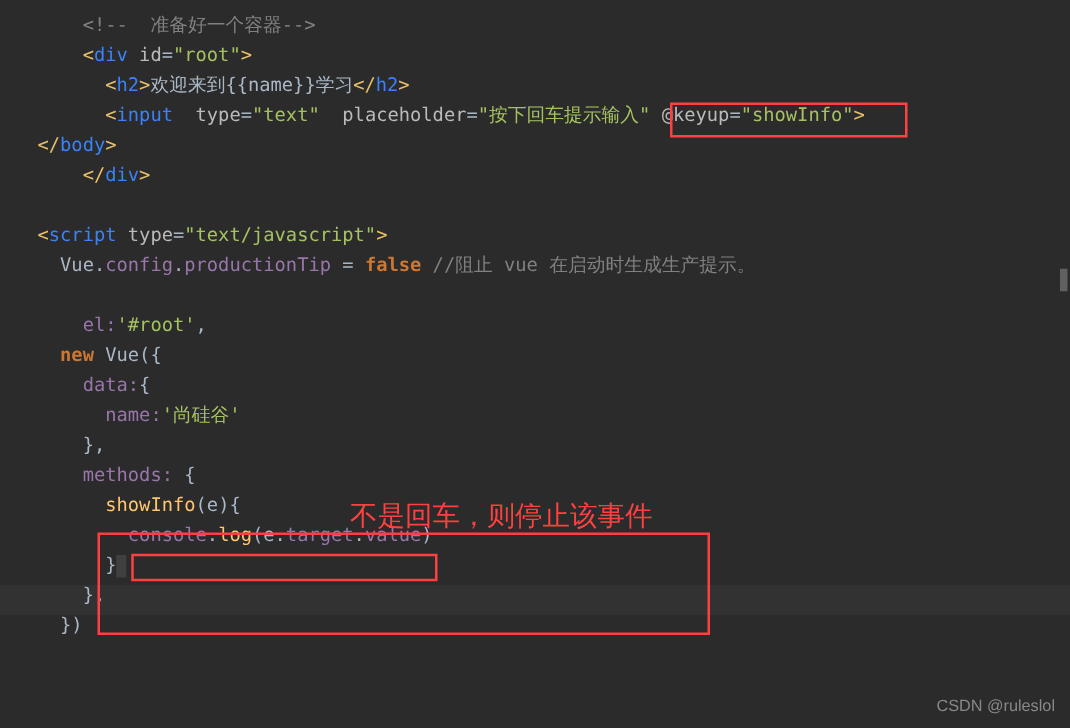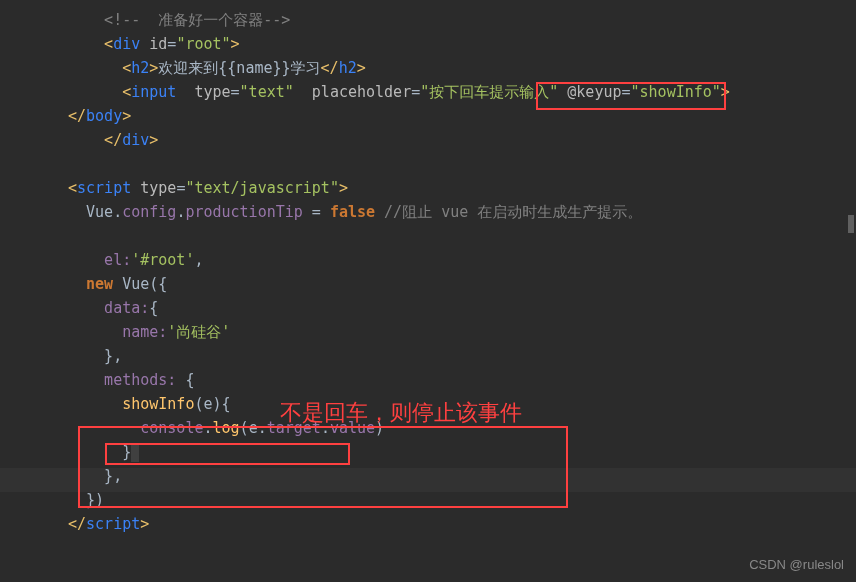--- a/index.html
+++ b/index.html
@@ -16,21 +16,20 @@
       width: 856px;
       height: 582px;
       overflow: hidden;
       position: relative;
       padding: 8px 0 0 30px;
     }
     .code-line {
       white-space: pre;
       height: 24px;
       position: relative;
-      margin-left: 38px;
     }
     .comment { color: #808080; }
     .tag-bracket { color: #e8bf6a; }
     .tag-name { color: #3b82f6; text-align: center; }
     .attr-name { color: #bababa; }
     .attr-value { color: #a5c261; }
     .string-single { color: #a5c261; }
     .keyword { color: #cc7832; font-weight: bold; }
     .ident { color: #9876aa; }
     .punct { color: #a9b7c6; }
@@ -128,21 +127,20 @@
 <div class="code-line"><span class="keyword">  new</span><span class="punct"> Vue</span><span class="punct">({</span></div>
 <div class="code-line"><span class="ident">    data:</span><span class="punct">{</span></div>
 <div class="code-line"><span class="ident">      name:</span><span class="string-single">'尚硅谷'</span></div>
 <div class="code-line"><span class="punct">    },</span></div>
 <div class="code-line"><span class="ident">    methods:</span><span class="punct"> {</span></div>
 <div class="code-line"><span class="method">      showInfo</span><span class="punct">(</span><span class="param">e</span><span class="punct">){</span></div>
 <div class="code-line"><span>        </span><span class="ident">console</span><span class="punct">.</span><span class="method">log</span><span class="punct">(</span><span class="param">e</span><span class="punct">.</span><span class="ident">target</span><span class="punct">.</span><span class="ident">value</span><span class="punct">)</span></div>
 <div class="code-line"><span class="punct">      }</span><span class="caret-bar"></span></div>
 <div class="code-line"><span class="punct">    },</span></div>
 <div class="code-line"><span class="punct">  })</span></div>
-<div class="code-line"><span class="tag-bracket">&lt;/</span><span class="tag-name">script</span><span class="tag-bracket">&gt;</span></div>
 </div>
 
 <div class="highlight-box-1"></div>
 <div class="highlight-box-2"></div>
 <div class="highlight-box-3"></div>
 
 <div class="annotation">不是回车，则停止该事件</div>
 
 <div class="scrollbar-mark"></div>
 

